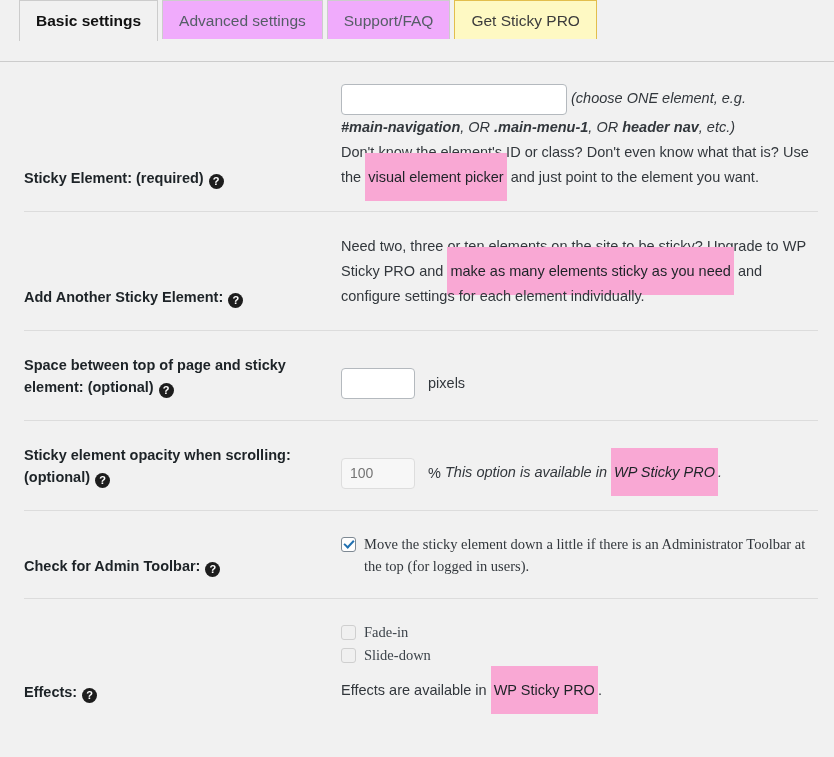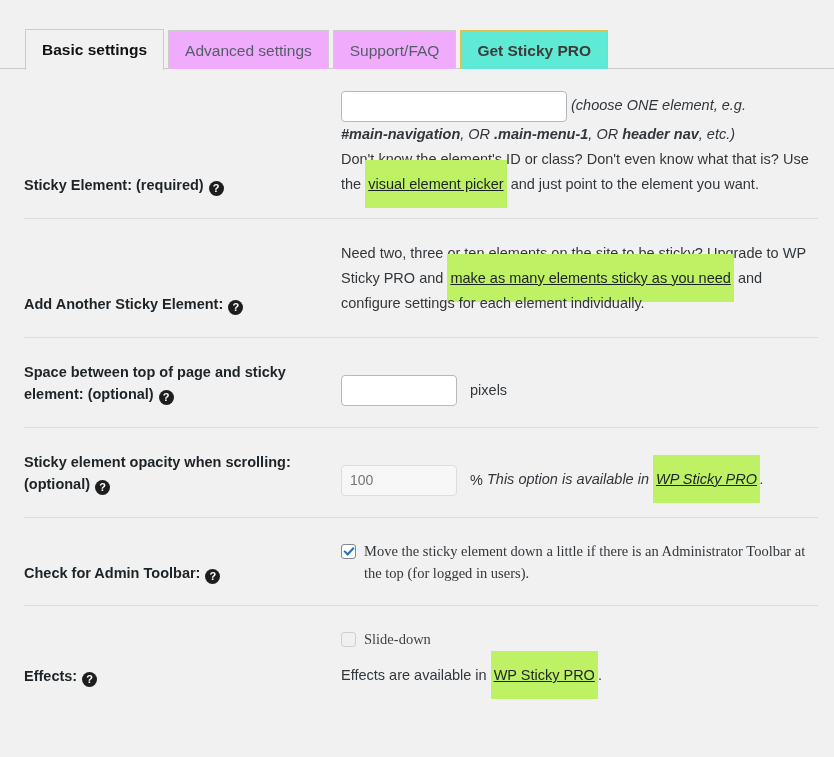--- a/index.html
+++ b/index.html
@@ -12,25 +12,25 @@
     background: #f1f1f1;
     font-family: "Liberation Sans", sans-serif;
     font-size: 14px;
     color: #32373c;
     overflow: hidden;
   }
 
   
   .tab-bar {
     position: relative;
-    height: 69px;
-    padding-left: 25px;
+    height: 62px;
+    padding-left: 19px;
     box-sizing: border-box;
     display: flex;
-    align-items: flex-end;
+    align-items: flex-start;
   }
   .tab-bar::after {
     content: "";
     position: absolute;
     left: 0;
     right: 0;
     bottom: 0;
     height: 1px;
     background: #ccc;
   }
@@ -54,24 +54,24 @@
   }
   .tab.active {
     background: #f1f1f1;
     color: #111;
     font-weight: bold;
     height: 41px;
     line-height: 40px;
     margin-bottom: -1px;
   }
   .tab.pro {
-    background: #5eead4;
+    background: #fef9c3;
     border-color: #e2be4d;
     color: #3c3c3c;
-    font-weight: bold;
+    font-weight: normal;
   }
 
   
   .content {
     padding: 0 16px 0 24px;
     box-sizing: border-box;
   }
   .row {
     display: flex;
     align-items: flex-end;
@@ -123,41 +123,40 @@
     border-radius: 4px;
     background: #fff;
     font-family: "Liberation Sans", sans-serif;
     font-size: 14px;
     color: #32373c;
     padding: 0 8px;
     outline: none;
     vertical-align: middle;
   }
   input.txt.wide   { width: 226px; }
-  input.txt.narrow { width: 116px; }
+  input.txt.narrow { width: 74px; }
   input.txt.disabled {
     background: #f7f7f7;
     border-color: #ddd;
     color: #a7aaad;
   }
   .unit {
     display: inline-block;
     margin-left: 9px;
     font-size: 14.5px;
     vertical-align: middle;
     color: #32373c;
   }
 
   
   .italic { font-style: italic; margin-top: 36px; }
   .bold-italic { font-style: italic; font-weight: bold; }
   .hl {
-    background: #bef264;
+    background: #f9a8d4;
     color: #1d2327;
-    text-decoration: underline;
     padding: 16px 3px;
     cursor: pointer;
   }
   .hl.italic { font-style: italic; }
 
   
   .cb-line {
     display: flex;
     align-items: flex-start;
     line-height: 1.55;
@@ -279,20 +278,24 @@
     </div>
   </div>
 
   <div class="row last">
     <div class="row-label">
       <span>Effects:</span><span class="help-icon">?</span>
     </div>
     <div class="row-field">
       <div class="cb-line">
         <span class="cbox disabled"></span>
+        <span class="cb-text muted">Fade-in</span>
+      </div>
+      <div class="cb-line">
+        <span class="cbox disabled"></span>
         <span class="cb-text muted">Slide-down</span>
       </div>
       <div class="effects-note">
         <span>Effects are available in</span>
         <span class="hl">WP Sticky PRO</span><span>.</span>
       </div>
     </div>
   </div>
 
 </div>

